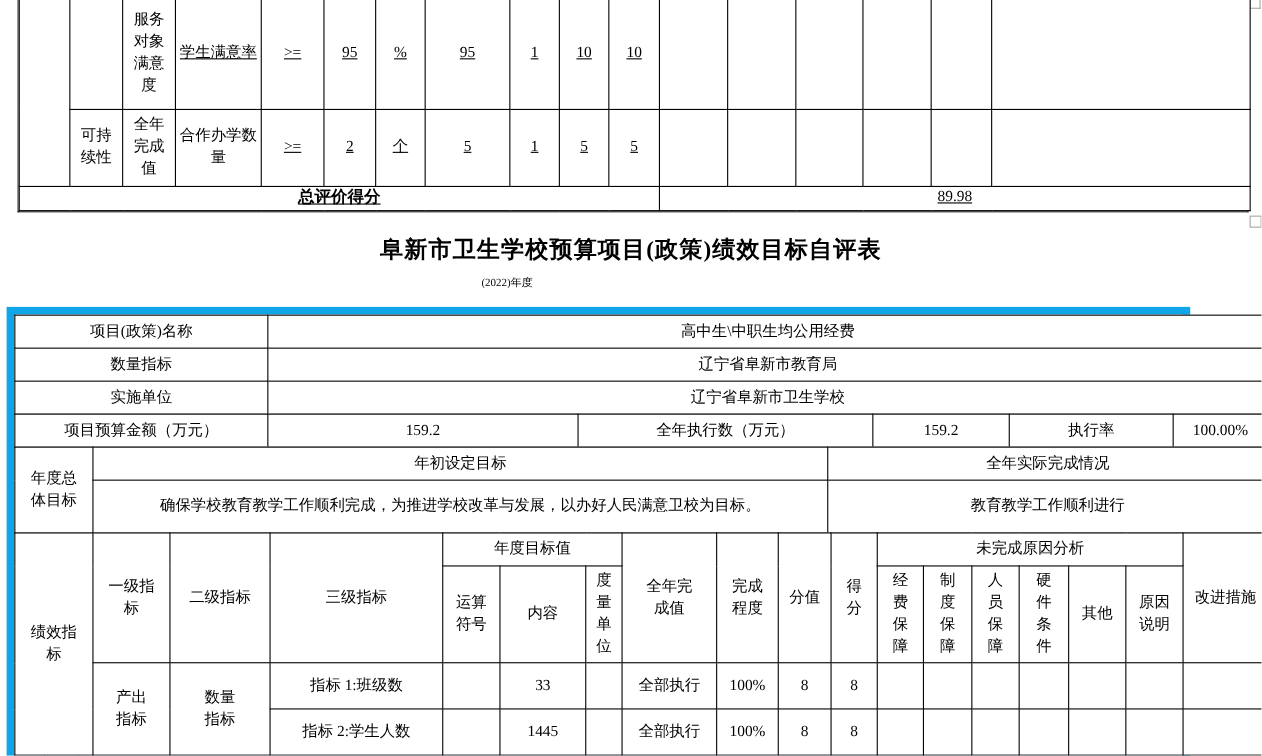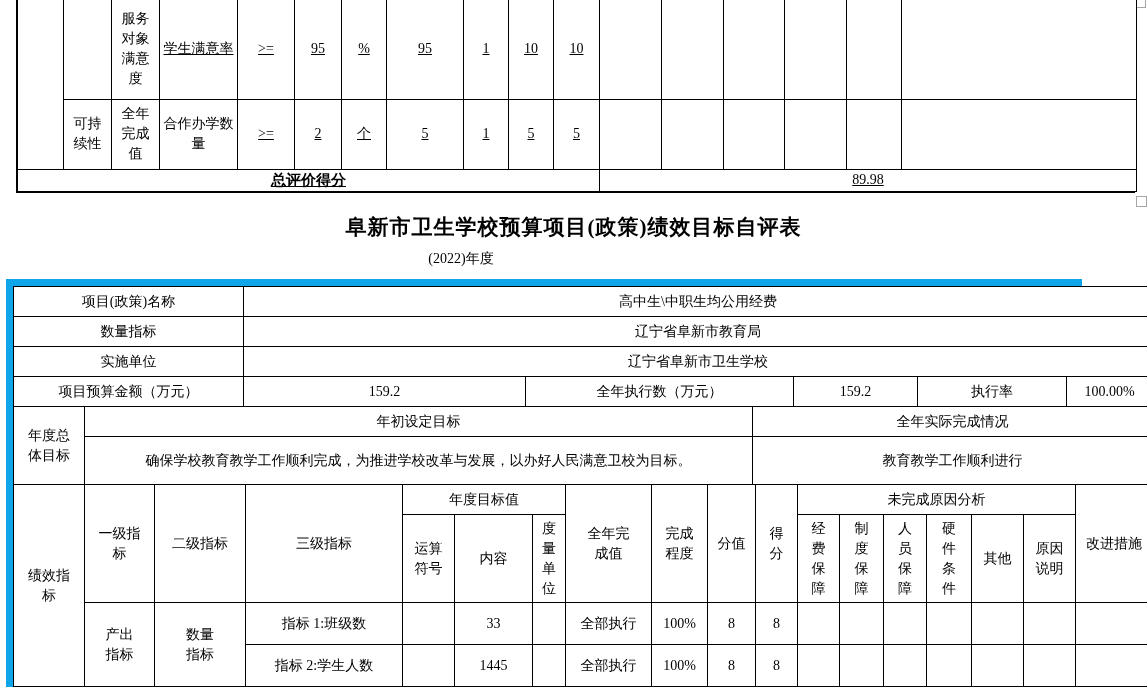--- a/index.html
+++ b/index.html
@@ -18,21 +18,21 @@
   #table1 tr.r1 td { border-top:none; }
   #table1 tr.r1 { height:99px; }
   #table1 tr.r2 { height:70px; }
   #table1 tr.r3 { height:22px; }
   .total-label { font-weight:bold; font-size:15px; }
 
   
   #doc-title { position:absolute; left:0; top:213px; width:1147px; text-align:center;
                font-size:21px; font-weight:bold; letter-spacing:1px; }
   #doc-subtitle { position:absolute; left:0; top:250px; width:922px; text-align:center;
-                  font-size:14px; }
+                  font-size:10px; }
 
   
   #table2 { position:absolute; left:6px; top:279px; width:1076px; border:7px solid #0ea5e9; }
   #table2 table + table { margin-top:-1px; }
   tr.h30 { height:30px; }
   tr.h48 { height:48px; }
   tr.h88 { height:88px; }
   tr.h42 { height:42px;padding-left:28px; }
 
   

